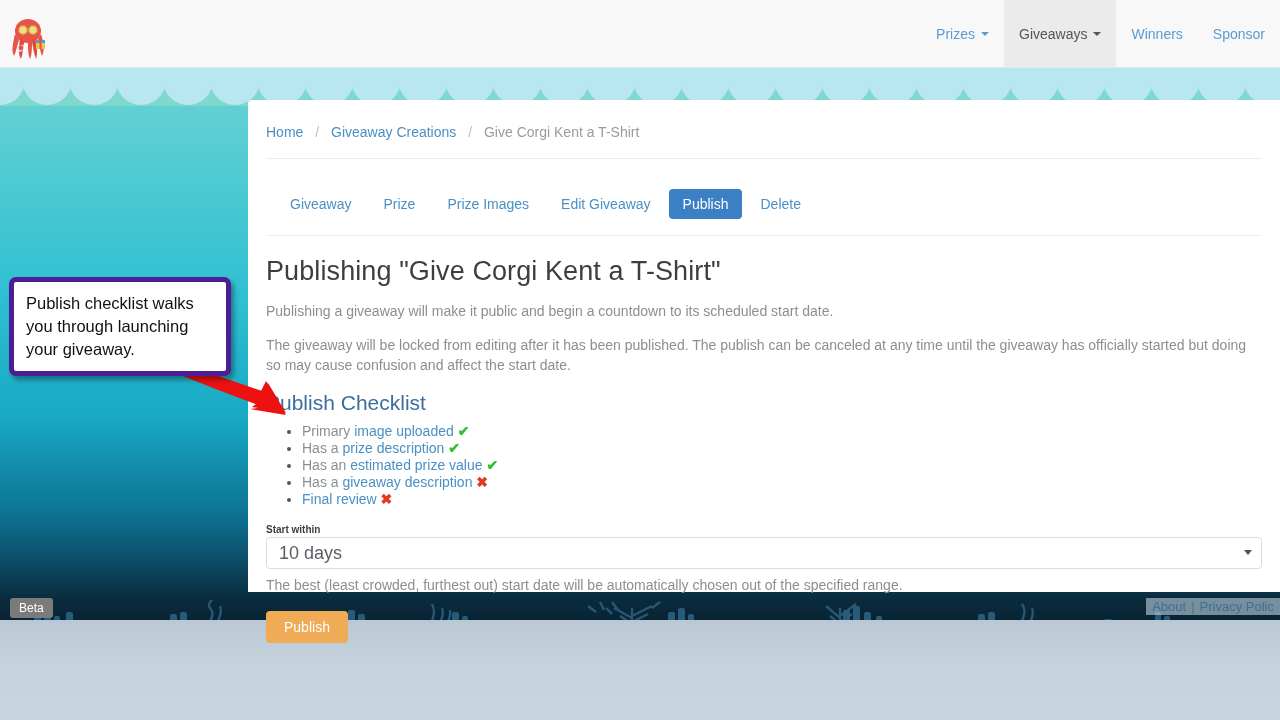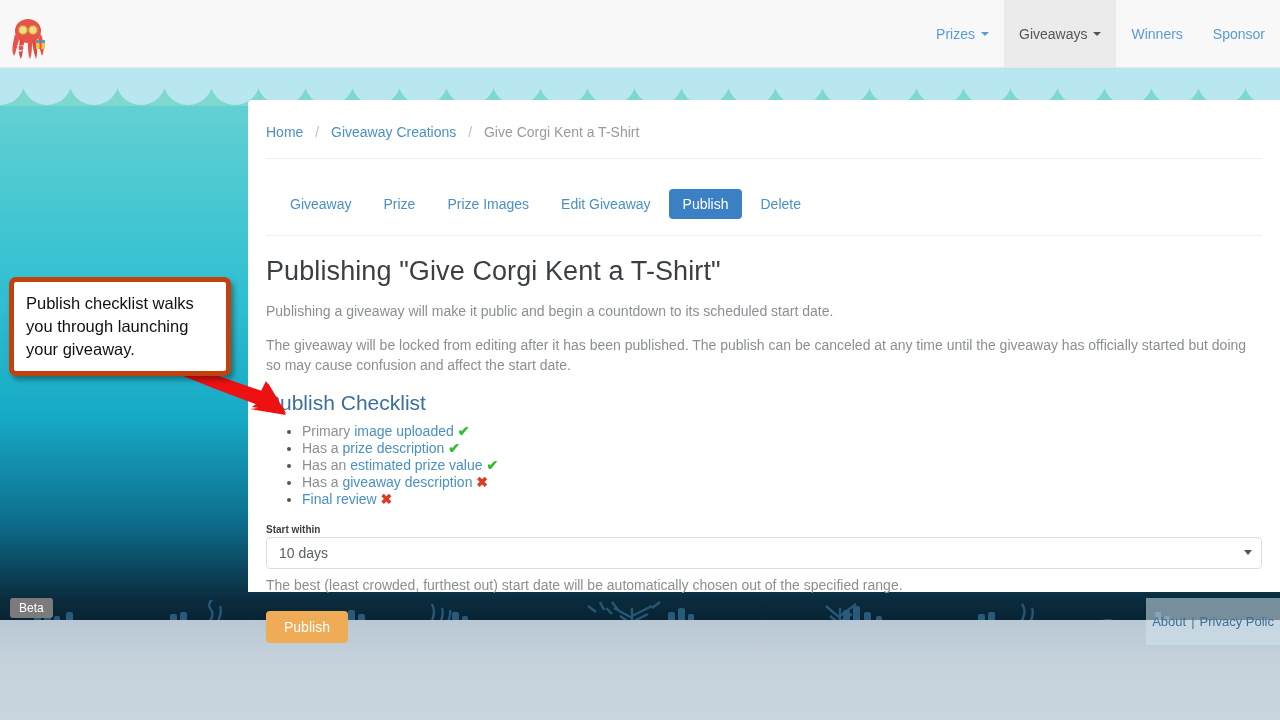--- a/index.html
+++ b/index.html
@@ -176,21 +176,21 @@
   #selectwrap {
     position: relative;
     width: 996px; height: 32px;
   }
   #startselect {
     width: 996px; height: 32px;
     box-sizing: border-box;
     border: 1px solid #dcdcdc;
     border-radius: 4px;
     background: #ffffff;
-    font-size: 14px;
+    font-size: 18px;
     color: #5a5f64;
     padding-left: 12px;
     line-height: 30px;
     cursor: pointer;
   }
   #selectarrow {
     position: absolute; right: 10px; top: 13px;
     width: 0; height: 0;
     border-left: 4px solid transparent;
     border-right: 4px solid transparent;
@@ -212,42 +212,42 @@
     cursor: pointer;
     font-family: "Liberation Sans", sans-serif;
   }
 
   
   #footerlinks {
     position: absolute; right: 0; top: 598px;
     font-size: 13px;
     color: #cfe0ea;
     background: rgba(210,228,238,0.55);
-    padding: 16px 6px;
+    padding: 1px 6px;
     white-space: nowrap;
   }
   #footerlinks a { color: #3f6f96; text-decoration: none; cursor: pointer; }
   #footerlinks .divider { color: #4a7696; margin: 0 5px; }
 
   
   #beta {
     position: absolute; left: 10px; top: 598px;
     background: #7b7b7b;
     color: #ffffff;
     font-size: 12px;
     padding: 3px 9px;
     border-radius: 3px;
   }
 
   
   #callout {
     position: absolute; left: 9px; top: 277px;
     width: 222px;
     background: #ffffff;
-    border: 5px solid #c2410c;
+    border: 5px solid #4c1d95;
     border-radius: 7px;
     padding: 10px 12px;
     box-sizing: border-box;
     box-shadow: 3px 4px 5px rgba(0,0,0,0.35);
   }
   #callout-text {
     font-size: 16.5px;
     line-height: 23px;
     color: #111111;
   }

